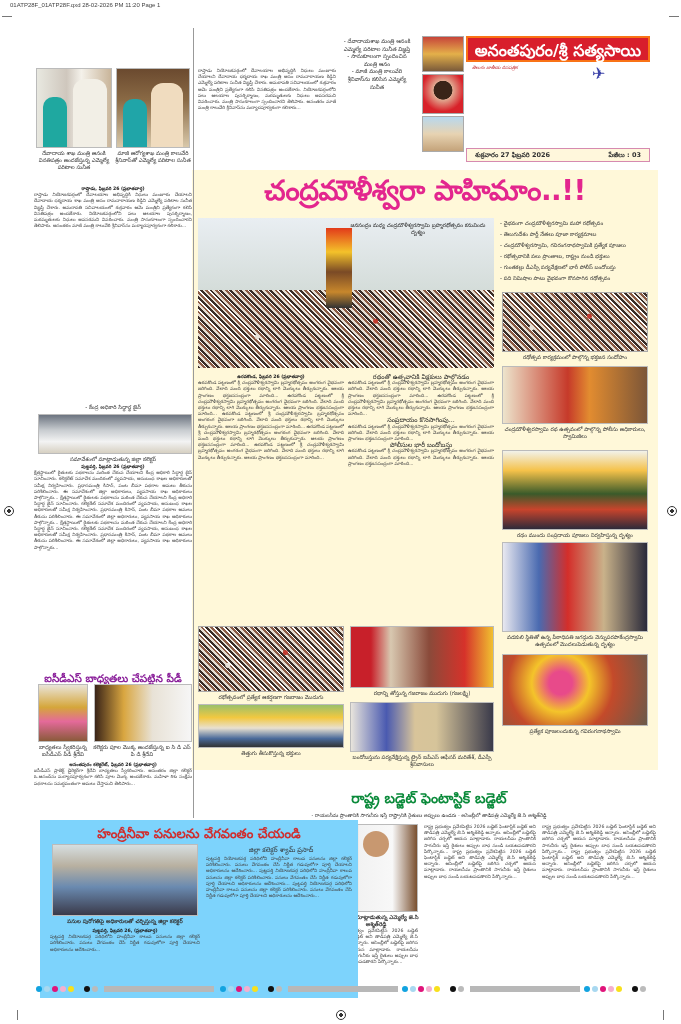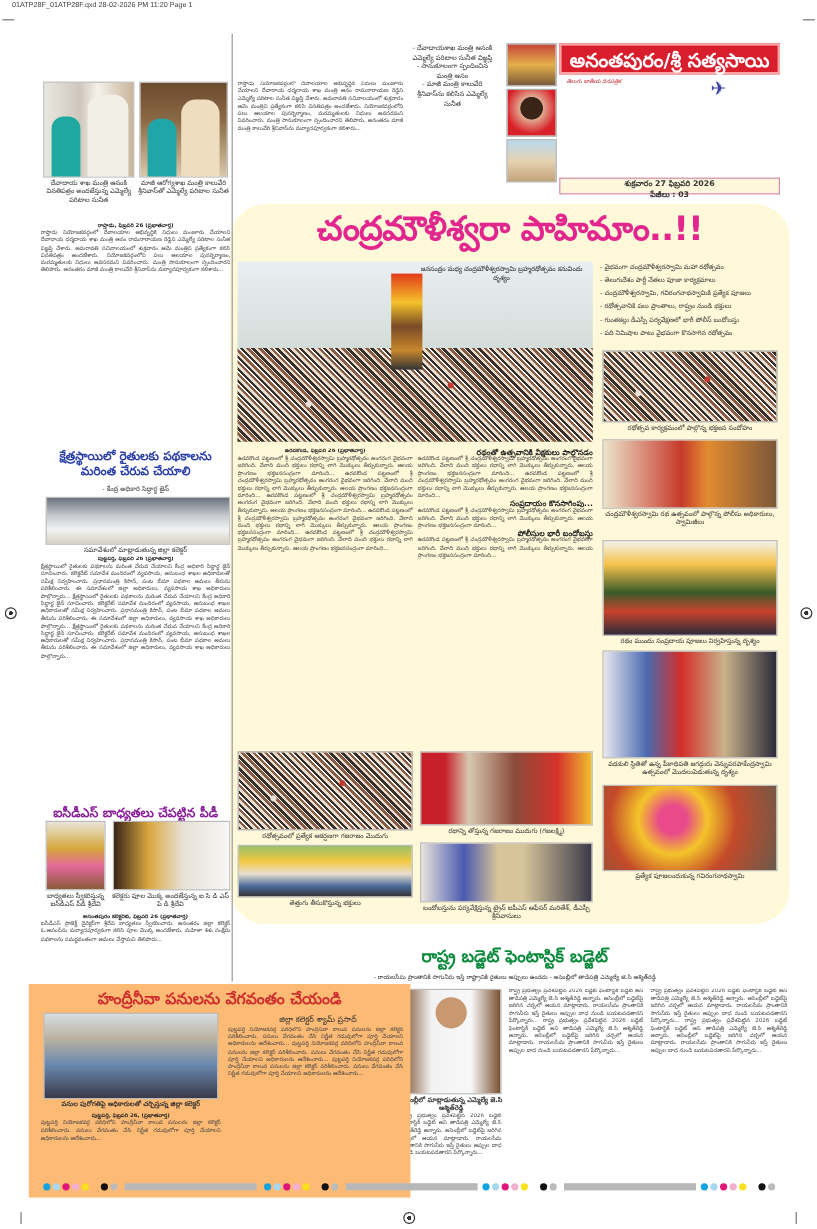--- a/index.html
+++ b/index.html
@@ -17,44 +17,44 @@
   .bodytext .dl { font-weight: bold; text-align: center; display: block; color: #222; }
   .sub-head-blue { position: absolute; font-size: 10px; font-weight: bold; color: #2a3ea8; text-align: center; line-height: 13px; }
   .sub-head-purple { position: absolute; font-size: 10.5px; font-weight: bold; color: #8a1f9a; text-align: center; }
   .sub-byline { position: absolute; font-size: 5.5px; color: #333; text-align: center; }
 
   
   .summary-bullets { position: absolute; left: 318px; top: 10px; width: 70px; font-size: 5.6px; line-height: 7.6px; color: #333; text-align: center; }
   .masthead { position: absolute; left: 398px; top: 8px; width: 228px; height: 128px; }
   .mast-photos { position: absolute; left: 0; top: 0; width: 42px; height: 118px; }
   .mast-photo { width: 42px; margin-bottom: 2px; border: 1px solid #aaa; }
-  .mast-red { position: absolute; left: 44px; top: 0; width: 184px; height: 26px; background: #d81e2c; color: #fff; font-size: 16px; font-weight: bold; text-align: center; line-height: 26px; border: 2px solid #fca5a5; }
+  .mast-red { position: absolute; left: 44px; top: 0; width: 184px; height: 26px; background: #d81e2c; color: #fff; font-size: 16px; font-weight: bold; text-align: center; line-height: 26px; border: 2px solid #f97316; }
   .mast-tag { position: absolute; left: 50px; top: 29px; font-size: 4.6px; color: #c2272d; font-style: italic; }
   .mast-title { position: absolute; left: 50px; top: 28px; width: 178px; height: 80px; font-size: 66px; font-weight: bold; color: #2b2fa3; line-height: 80px; text-align: center; letter-spacing: -2px; font-family: "DejaVu Sans", sans-serif; }
   .mast-dove { position: absolute; left: 170px; top: 28px; font-size: 16px; color: #3a41a8; }
-  .datebar { position: absolute; left: 44px; top: 112px; width: 184px; height: 14px; background: #fff7dc; border: 1px solid #d68ab0; font-size: 6.5px; font-weight: bold; color: #333; display: flex; justify-content: space-between; align-items: center; padding: 0 8px; flex-direction: column; }
+  .datebar { position: absolute; left: 44px; top: 112px; width: 184px; height: 14px; background: #fff7dc; border: 1px solid #d68ab0; font-size: 6.5px; font-weight: bold; color: #333; display: flex; justify-content: space-between; align-items: center; padding: 0 8px; }
 
   
-  .feature { position: absolute; left: 168px; top: 142px; width: 466px; height: 600px; background: #fff8d9; border-radius: 29px; }
+  .feature { position: absolute; left: 168px; top: 142px; width: 466px; height: 600px; background: #fff8d9; }
   .feature-title { position: absolute; left: 0; top: 4px; width: 466px; text-align: center; font-size: 28px; font-weight: bold; color: #e3268e; letter-spacing: -0.5px; }
   .crowd { background:
       radial-gradient(circle at 20% 60%, #e8e2d8 2px, transparent 3px),
       radial-gradient(circle at 60% 40%, #c23a2e 2px, transparent 3px),
       repeating-linear-gradient(45deg, #3a2d26 0 2px, #e7ded2 2px 4px, #8a5b44 4px 6px, #ffffff 6px 7px);
     position: absolute; border: 1px solid #aaa; }
   .chariot { position: absolute; width: 26px; background: linear-gradient(#e23a1a, #f4c22a 30%, #7a4a26 55%, #c7872c 80%, #333); }
   .sky { position: absolute; background: linear-gradient(#e9eef2, #cfd8d3 60%, #7ea35a); }
   .bullets { position: absolute; left: 308px; top: 48px; width: 158px; font-size: 5.4px; line-height: 11px; color: #333; }
   .bullets div { white-space: nowrap; overflow: hidden; }
-  .section-sub { position: absolute; font-size: 6.4px; font-weight: bold; color: #222; text-align: right; }
+  .section-sub { position: absolute; font-size: 6.4px; font-weight: normal; color: #222; text-align: center; }
 
   .budget { position: absolute; left: 176px; top: 760px; width: 458px; height: 190px; }
   .budget-title { position: absolute; left: 0; top: 2px; width: 458px; text-align: center; font-size: 14px; font-weight: bold; color: #0a8a3a; }
   .budget-sub { position: absolute; left: 0; top: 24px; width: 458px; text-align: center; font-size: 5px; color: #333; }
-  .handri { position: absolute; left: 0; top: 792px; width: 318px; height: 178px; background: #fdba74; }
+  .handri { position: absolute; left: 16px; top: 792px; width: 318px; height: 178px; background: #7dd3fc; }
   .handri-title { position: absolute; left: 0; top: 6px; width: 318px; text-align: center; font-size: 13px; font-weight: bold; color: #d02d2d; }
 
   .colorbar { position: absolute; top: 985px; height: 8px; display: flex; align-items: center; gap: 2px; }
   .dot { width: 6px; height: 6px; border-radius: 50%; }
   .grey { height: 6px; background: #b8b8b8; }
   .vrule { position: absolute; width: 1px; background: #999; }
 </style>
 </head>
 <body>
 
@@ -103,21 +103,20 @@
     </div>
     <div class="mast-red">అనంతపురం/శ్రీ సత్యసాయి</div>
     <div class="mast-tag">తెలుగు జాతీయ దినపత్రిక</div>
     <div class="mast-dove">✈</div>
     <div class="datebar">
       <span>శుక్రవారం  27  ఫిబ్రవరి  2026</span>
       <span>పేజీలు : 03</span>
     </div>
   </div>
 
-  <div class="sub-head-blue" style="left:10px;top:346px;width:158px;">క్షేత్రస్థాయిలో రైతులకు పథకాలను మరింత చేరువ చేయాలి</div>
   <div class="sub-byline" style="left:10px;top:376px;width:158px;">- కేంద్ర అధికారి సిద్ధార్థ జైన్</div>
   <div class="photo" style="left:14px;top:386px;width:154px;height:40px;background:linear-gradient(#6c7480,#c8ccd0 40%,#f3f3f3 70%,#d6d0c2);"></div>
   <div class="caption" style="left:10px;top:428px;width:158px;">సమావేశంలో మాట్లాడుతున్న జిల్లా కలెక్టర్</div>
   <div class="bodytext" style="left:10px;top:436px;width:158px;height:210px;">
     <span class="dl">పుట్టపర్తి, ఫిబ్రవరి 26 (ప్రభాతవార్త)</span>
     <span>క్షేత్రస్థాయిలో రైతులకు పథకాలను మరింత చేరువ చేయాలని కేంద్ర అధికారి సిద్ధార్థ జైన్ సూచించారు. కలెక్టరేట్ సమావేశ మందిరంలో వ్యవసాయ, అనుబంధ శాఖల అధికారులతో సమీక్ష నిర్వహించారు. ప్రధానమంత్రి కిసాన్, పంట బీమా పథకాల అమలు తీరును పరిశీలించారు. ఈ సమావేశంలో జిల్లా అధికారులు, వ్యవసాయ శాఖ అధికారులు పాల్గొన్నారు...</span>
     <span>క్షేత్రస్థాయిలో రైతులకు పథకాలను మరింత చేరువ చేయాలని కేంద్ర అధికారి సిద్ధార్థ జైన్ సూచించారు. కలెక్టరేట్ సమావేశ మందిరంలో వ్యవసాయ, అనుబంధ శాఖల అధికారులతో సమీక్ష నిర్వహించారు. ప్రధానమంత్రి కిసాన్, పంట బీమా పథకాల అమలు తీరును పరిశీలించారు. ఈ సమావేశంలో జిల్లా అధికారులు, వ్యవసాయ శాఖ అధికారులు పాల్గొన్నారు...</span>
     <span>క్షేత్రస్థాయిలో రైతులకు పథకాలను మరింత చేరువ చేయాలని కేంద్ర అధికారి సిద్ధార్థ జైన్ సూచించారు. కలెక్టరేట్ సమావేశ మందిరంలో వ్యవసాయ, అనుబంధ శాఖల అధికారులతో సమీక్ష నిర్వహించారు. ప్రధానమంత్రి కిసాన్, పంట బీమా పథకాల అమలు తీరును పరిశీలించారు. ఈ సమావేశంలో జిల్లా అధికారులు, వ్యవసాయ శాఖ అధికారులు పాల్గొన్నారు...</span>
   </div>
 

